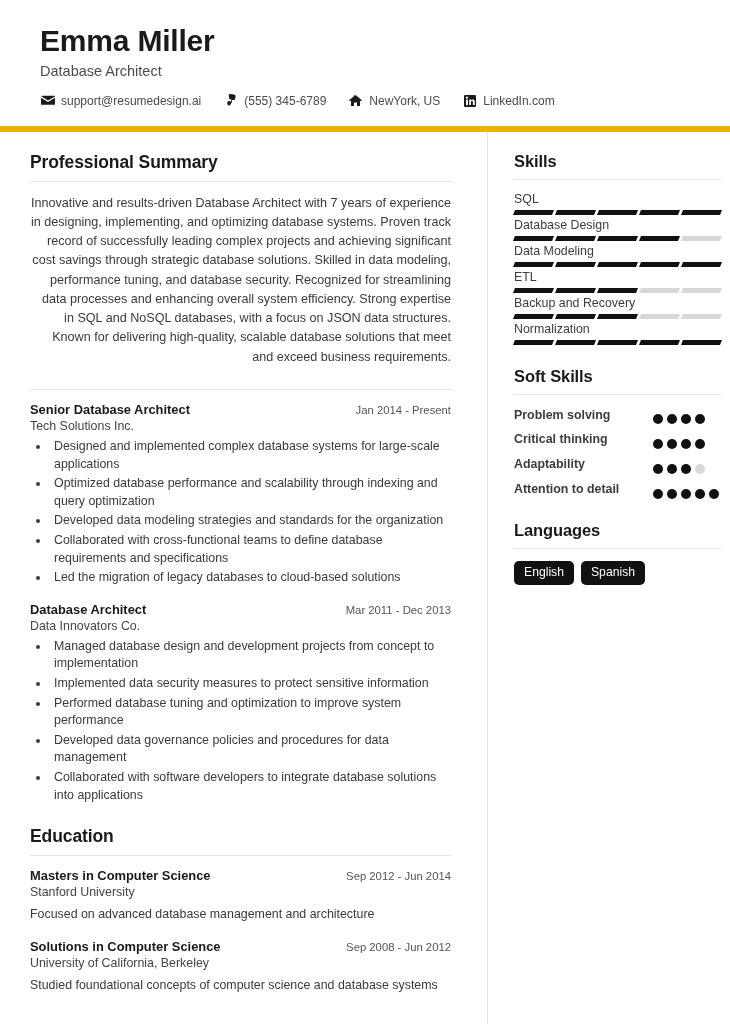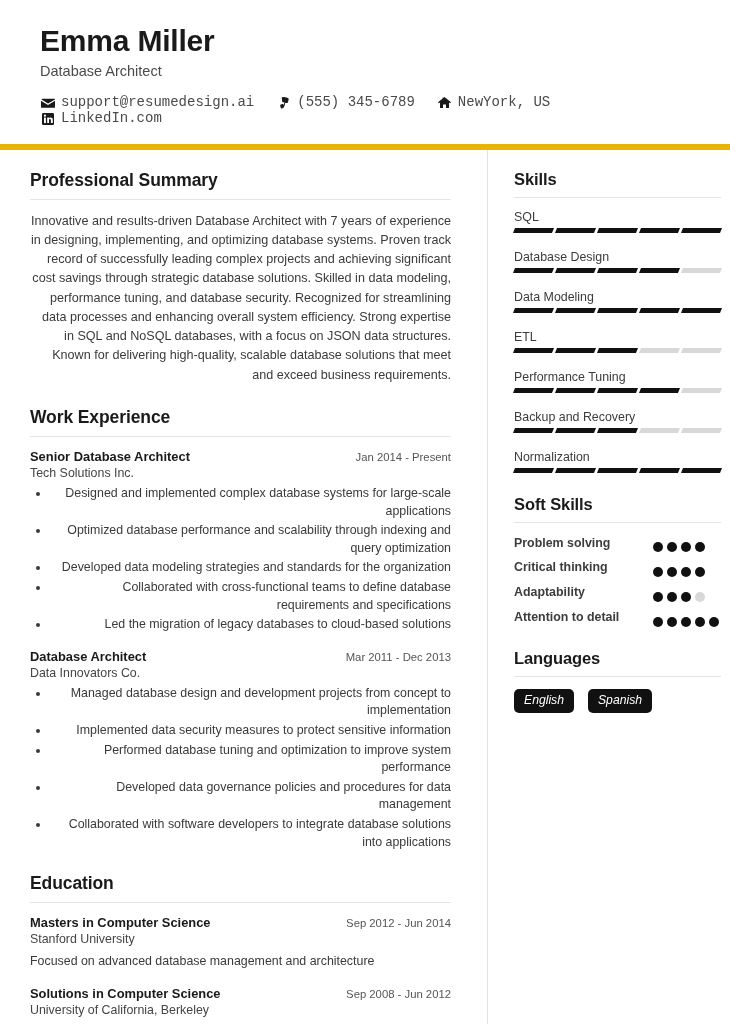--- a/index.html
+++ b/index.html
@@ -33,25 +33,24 @@
     margin-bottom: 15px;
   }
   .contacts {
     display: flex;
     align-items: center;
     flex-wrap: wrap;
     gap: 0;
   }
   .contact-item {
     display: flex;
-    align-items: flex-end;
+    align-items: center;
     margin-right: 22px;
-    font-size: 14px;
+    font-size: 12px;
     color: #4a4a4a;
-    font-family: Liberation Mono, monospace;
   }
   .contact-item .ic {
     display: inline-flex;
     align-items: center;
     justify-content: center;
     width: 15px;
     height: 13px;
     margin-right: 6px;
     color: #1a1a1a;
   }
@@ -117,38 +116,37 @@
     padding-left: 10px;
   }
   .entry-org {
     font-size: 12.4px;
     color: #444;
     margin-top: 2px;
   }
   .bullets {
     margin: 5px 0 0 20px;
     padding: 0;
-    text-align: right;
   }
   .bullets li {
     font-size: 12.4px;
     line-height: 1.42;
     color: #3a3a3a;
     margin-bottom: 2px;
     padding-left: 4px;
   }
   .entry-desc {
     font-size: 12.4px;
     line-height: 1.45;
     color: #3a3a3a;
     margin-top: 7px;
   }
 
   
-  .skill-row { margin-bottom: 17px; }
+  .skill-row { margin-bottom: 3px; }
   .skill-name {
     font-size: 12.4px;
     color: #3c3c3c;
     margin-bottom: 4px;
   }
   .bar {
     display: flex;
     gap: 3px;
   }
   .seg {
@@ -183,21 +181,21 @@
   }
   .dot {
     width: 10px;
     height: 10px;
     border-radius: 50%;
     background: #d8d8d8;
   }
   .dot.on { background: #111111; }
 
   
-  .pills { display: flex; flex-wrap: wrap; gap: 14px; font-style: italic; }
+  .pills { display: flex; flex-wrap: wrap; gap: 7px; }
   .pill {
     background: #111111;
     color: #ffffff;
     font-size: 12.2px;
     padding: 4px 10px 5px 10px;
     border-radius: 5px;
     line-height: 1.2;
   }
 </style>
 </head>
@@ -252,21 +250,20 @@
 
     <div class="col-main">
 
       <div class="section">
         <div class="sec-title">Professional Summary</div>
         <div class="sec-rule"></div>
         <div class="summary">Innovative and results-driven Database Architect with 7 years of experience in designing, implementing, and optimizing database systems. Proven track record of successfully leading complex projects and achieving significant cost savings through strategic database solutions. Skilled in data modeling, performance tuning, and database security. Recognized for streamlining data processes and enhancing overall system efficiency. Strong expertise in SQL and NoSQL databases, with a focus on JSON data structures. Known for delivering high-quality, scalable database solutions that meet and exceed business requirements.</div>
       </div>
 
       <div class="section">
-        <div class="sec-title">Work Experience</div>
         <div class="sec-rule"></div>
         <div id="experience-list">
             <div class="entry">
               <div class="entry-top">
                 <div class="entry-role">Senior Database Architect</div>
                 <div class="entry-date">Jan 2014 - Present</div>
               </div>
               <div class="entry-org">Tech Solutions Inc.</div>
               <ul class="bullets">
                 <li>Designed and implemented complex database systems for large-scale applications</li>
@@ -358,30 +355,20 @@
               <div class="skill-name">ETL</div>
               <div class="bar">
                 <span class="seg on"></span>
                 <span class="seg on"></span>
                 <span class="seg on"></span>
                 <span class="seg"></span>
                 <span class="seg"></span>
               </div>
             </div>
             <div class="skill-row">
-              <div class="skill-name">Performance Tuning</div>
-              <div class="bar">
-                <span class="seg on"></span>
-                <span class="seg on"></span>
-                <span class="seg on"></span>
-                <span class="seg on"></span>
-                <span class="seg"></span>
-              </div>
-            </div>
-            <div class="skill-row">
               <div class="skill-name">Backup and Recovery</div>
               <div class="bar">
                 <span class="seg on"></span>
                 <span class="seg on"></span>
                 <span class="seg on"></span>
                 <span class="seg"></span>
                 <span class="seg"></span>
               </div>
             </div>
             <div class="skill-row">

